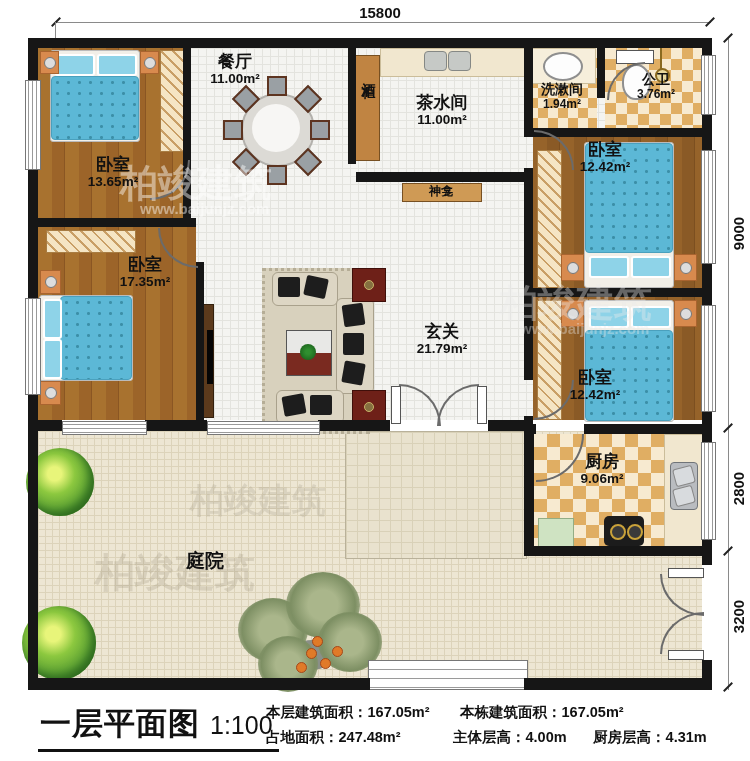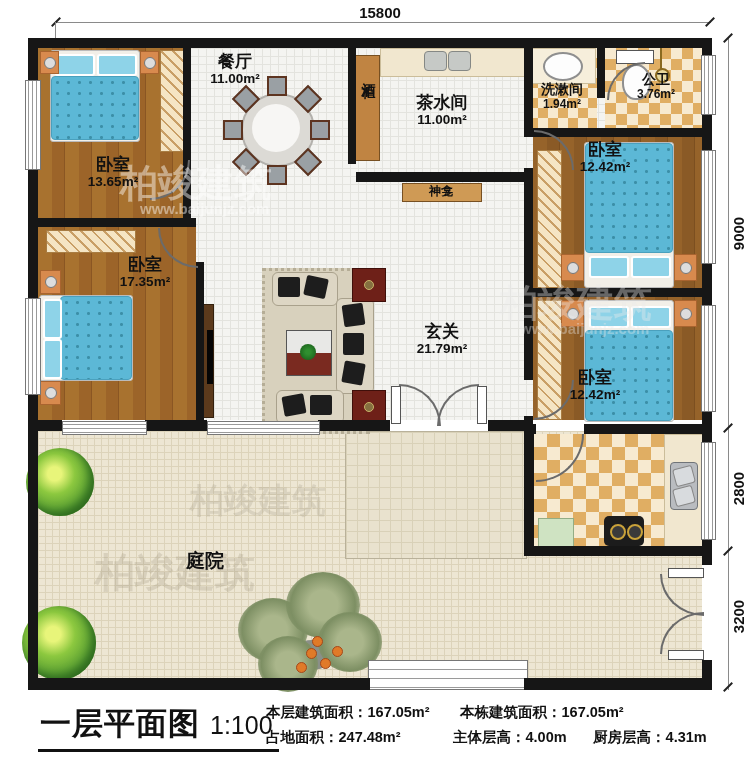--- a/index.html
+++ b/index.html
@@ -278,20 +278,24 @@
     <span class="ar">17.35m²</span>
   </div>
   <div class="rl" style="left:392px;top:322px;width:100px;">
     <span class="nm">玄关</span>
     <span class="ar">21.79m²</span>
   </div>
   <div class="rl" style="left:545px;top:368px;width:100px;">
     <span class="nm">卧室</span>
     <span class="ar">12.42m²</span>
   </div>
+  <div class="rl" style="left:552px;top:452px;width:100px;">
+    <span class="nm">厨房</span>
+    <span class="ar">9.06m²</span>
+  </div>
   <div class="rl" style="left:155px;top:552px;width:100px;">
     <span class="nm" style="font-size:19px;font-family:Liberation Mono, monospace;">庭院</span>
   </div>
 
   <div class="dimline" style="left:55px;top:22px;width:656px;height:1px;"></div>
   <div class="tick" style="left:50px;top:21px;"></div>
   <div class="tick" style="left:704px;top:21px;"></div>
   <div class="abs" style="left:55px;top:22px;width:1px;height:16px;background:#8a8a8a;"></div>
   <div class="dimtxt" style="left:330px;top:4px;width:100px;text-align:center;"><span>15800</span></div>
 

